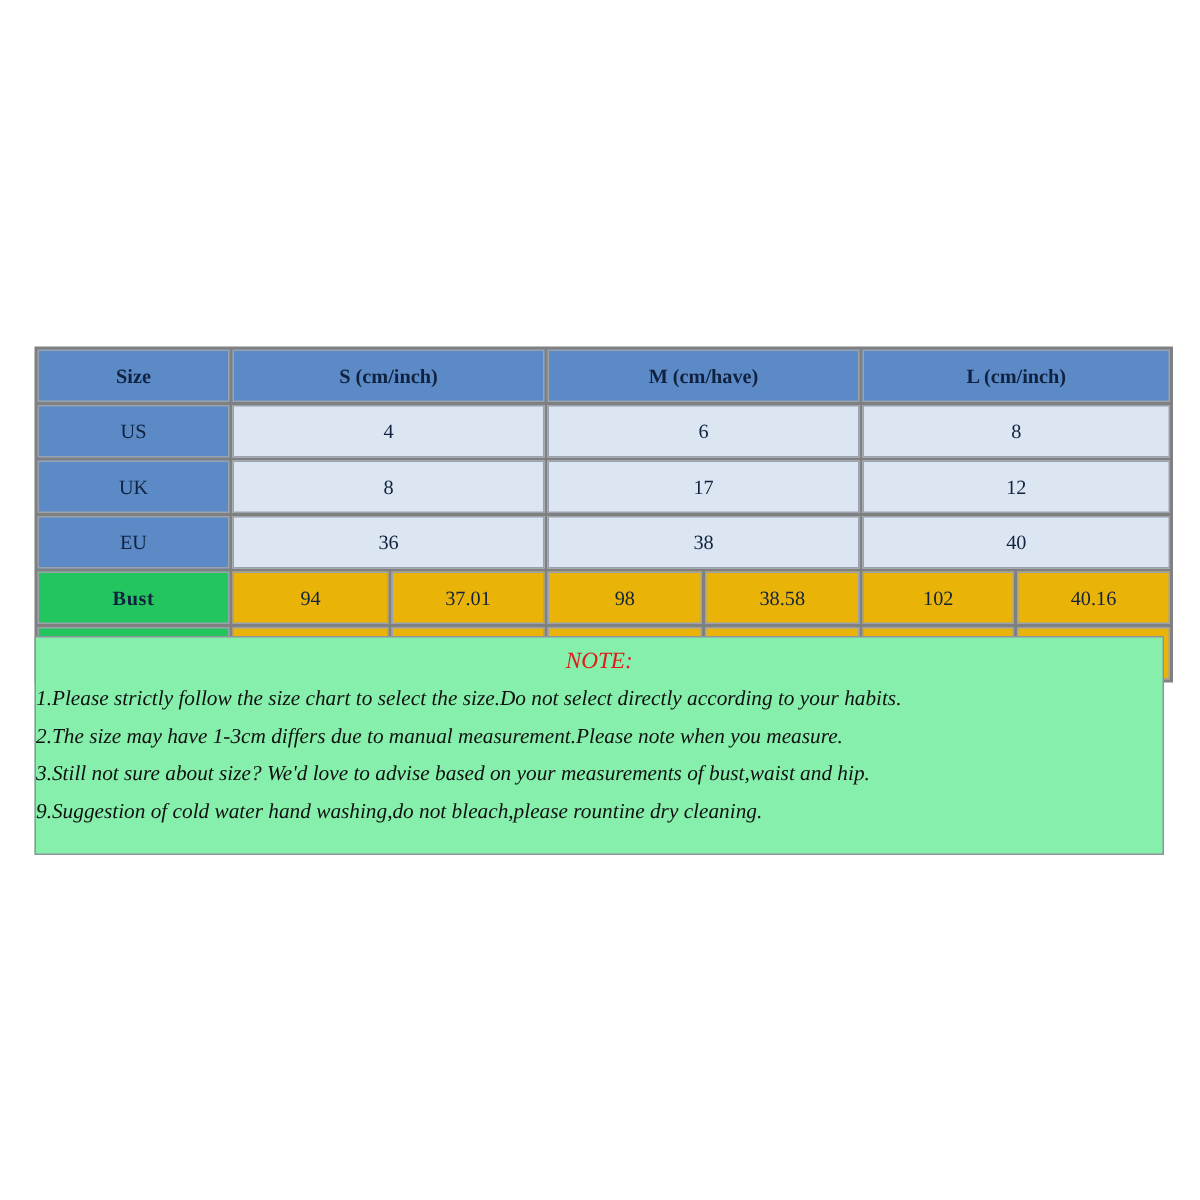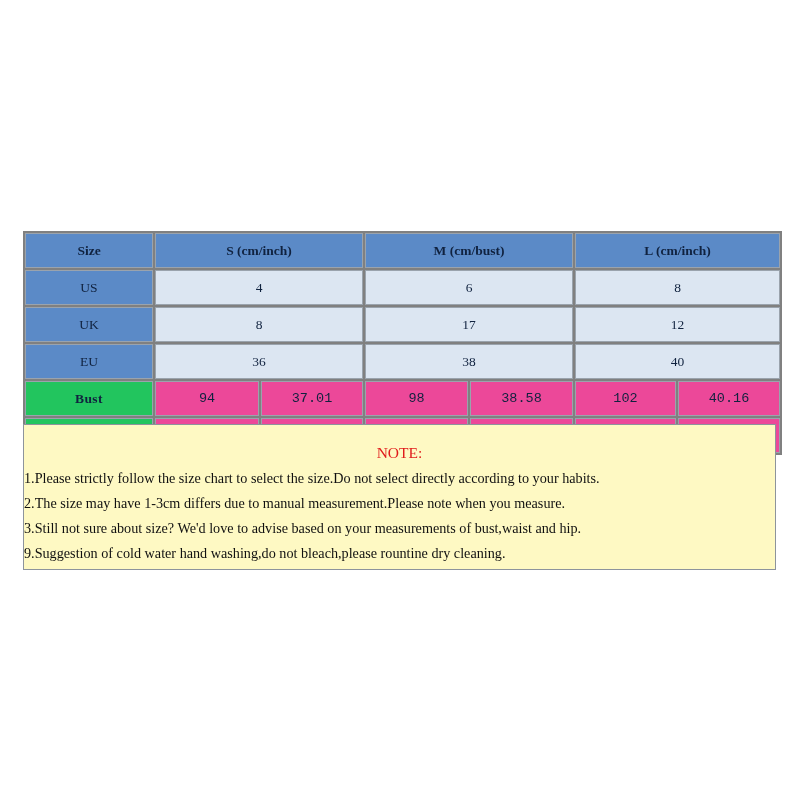--- a/index.html
+++ b/index.html
@@ -80,36 +80,36 @@
   td.rowlabel-solid {
     background: #22c55e;
     font-weight: bold;
     color: #0d1d38;
     border: 1px solid #4a76ad;
     letter-spacing: 0.4px;
   }
 
   
   td.val-white {
-    background: #ec4899;
+    background: #eab308;
     border: 1px solid #8d949c;
-    font-family: Liberation Mono, monospace;
   }
 
   
   .note-panel {
     position: absolute;
     left: 23px;
     top: 424px;
     width: 753px;
     height: 146px;
-    background: #fef9c3;
+    background: #86efac;
     border: 1px solid #8d949c;
     box-sizing: border-box;
-    padding-top: 16px;
+    padding-top: 4px;
+    font-style: italic;
   }
 
   .note-title {
     text-align: center;
     color: #e01b1b;
     font-size: 15.5px;
     line-height: 24px;
     margin: 0 0 1px 0;
   }
 
@@ -135,21 +135,21 @@
         <col style="width:103px">
         <col style="width:103px">
         <col style="width:101px">
         <col style="width:102px">
       </colgroup>
       <tbody>
 
         <tr>
           <td class="hdr">Size</td>
           <td class="hdr" colspan="2">S (cm/inch)</td>
-          <td class="hdr" colspan="2">M (cm/bust)</td>
+          <td class="hdr" colspan="2">M (cm/have)</td>
           <td class="hdr" colspan="2">L (cm/inch)</td>
         </tr>
 
         <tr>
           <td class="rowlabel-light">US</td>
           <td class="val-light" colspan="2">4</td>
           <td class="val-light" colspan="2">6</td>
           <td class="val-light" colspan="2">8</td>
         </tr>
 

